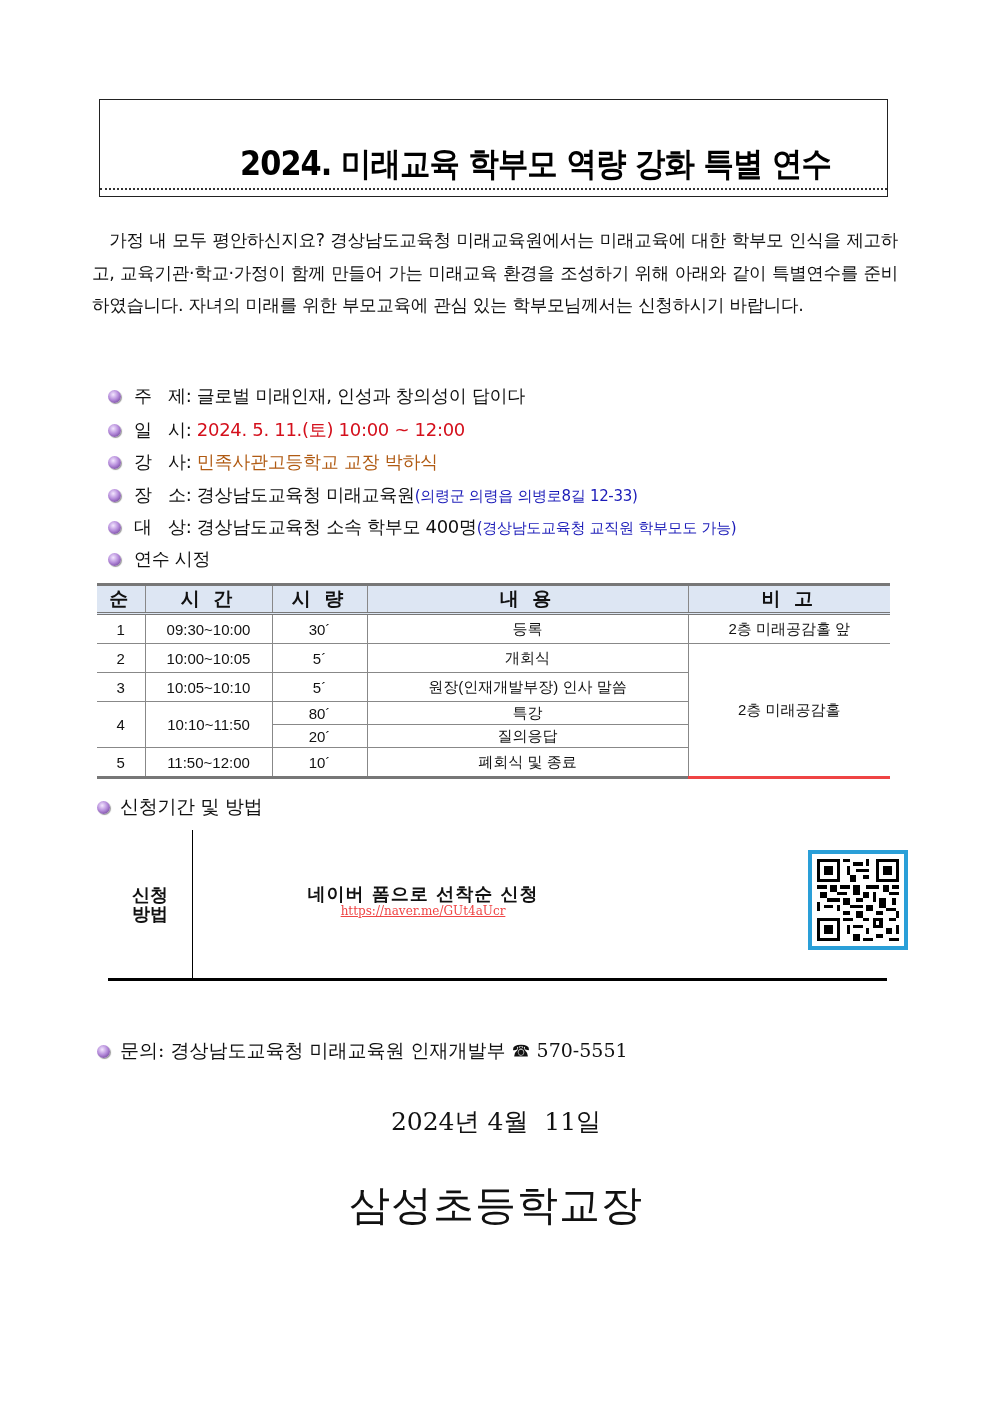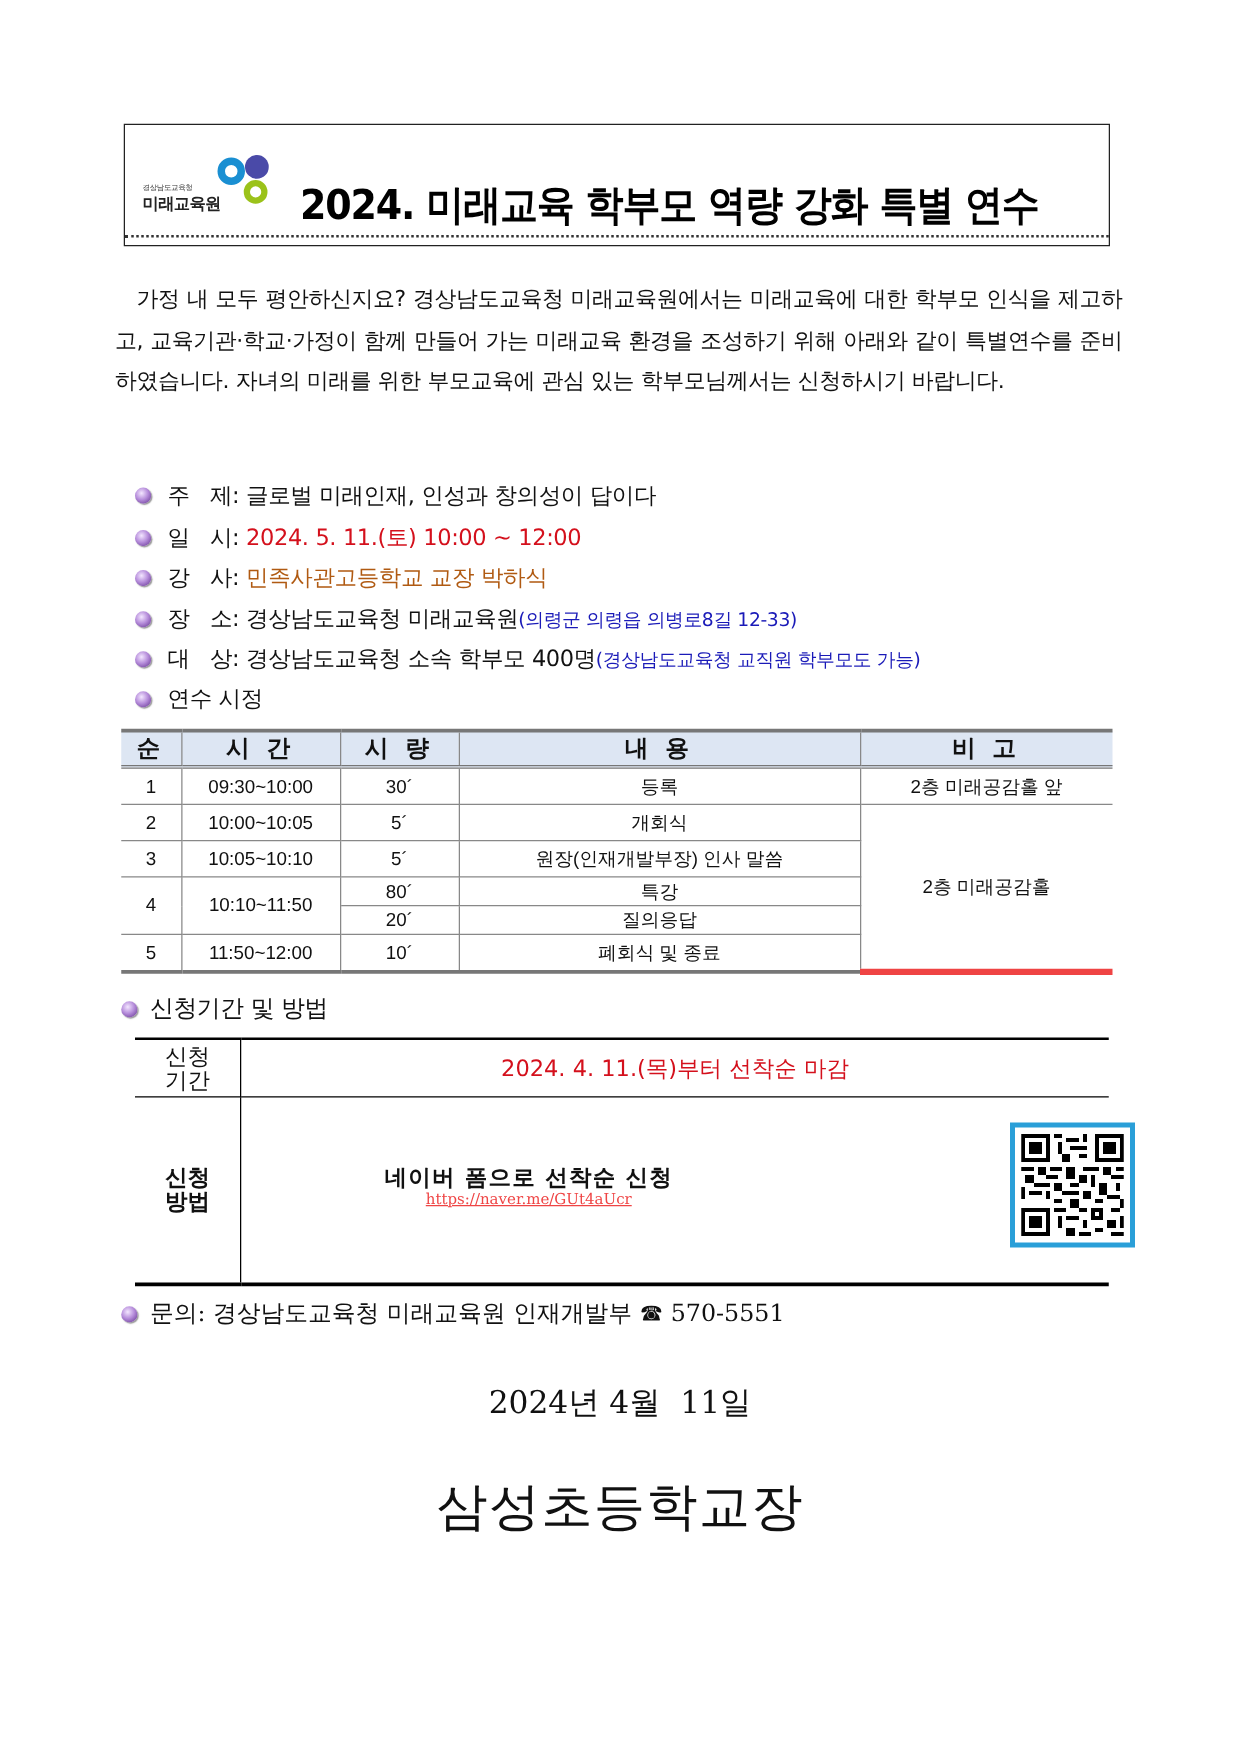--- a/index.html
+++ b/index.html
@@ -67,27 +67,20 @@
   .footer-inq { position:absolute; left:97px; top:1038px; font-size:19px; white-space:nowrap; font-family:"DejaVu Serif", serif; }
   .date { position:absolute; left:0; width:992px; top:1105px; text-align:center; font-size:25px;
           font-family:"DejaVu Serif", serif; }
   .signer { position:absolute; left:0; width:992px; top:1178px; text-align:center; font-size:41px;
             font-family:"DejaVu Serif", serif; letter-spacing:1px; }
 </style>
 </head>
 <body>
 
 <div class="header-box">
-  <div class="logo">
-    <span class="c1"></span>
-    <span class="c2"></span>
-    <span class="c3"></span>
-    <span class="small">경상남도교육청</span>
-    <span class="big">미래교육원</span>
-  </div>
   <div class="main-title">2024. 미래교육 학부모 역량 강화 특별 연수</div>
   <div class="dotline"></div>
 </div>
 
 <div class="intro">&nbsp;&nbsp;&nbsp;<span>가정 내 모두 평안하신지요? 경상남도교육청 미래교육원에서는 미래교육에 대한 학부모 인식을 제고하고, 교육기관·학교·가정이 함께 만들어 가는 미래교육 환경을 조성하기 위해 아래와 같이 특별연수를 준비하였습니다. 자녀의 미래를 위한 부모교육에 관심 있는 학부모님께서는 신청하시기 바랍니다.</span></div>
 
 <div class="bullet-row" style="top:384px;">
   <span class="bullet"></span><span class="lbl" style="white-space:pre;">주   제:</span> <span>글로벌 미래인재, 인성과 창의성이 답이다</span>
 </div>
 <div class="bullet-row" style="top:418px;">
@@ -127,21 +120,21 @@
     <td>09:30~10:00</td>
     <td>30´</td>
     <td>등록</td>
     <td class="rc">2층 미래공감홀 앞</td>
   </tr>
   <tr>
     <td>2</td>
     <td>10:00~10:05</td>
     <td>5´</td>
     <td>개회식</td>
-    <td class="rc" rowspan="5" style="border-bottom:5px solid #ef4444;">2층 미래공감홀</td>
+    <td class="rc" rowspan="5" style="border-bottom:3px solid #ef4444;">2층 미래공감홀</td>
   </tr>
   <tr>
     <td>3</td>
     <td>10:05~10:10</td>
     <td>5´</td>
     <td>원장(인재개발부장) 인사 말씀</td>
   </tr>
   <tr>
     <td rowspan="2">4</td>
     <td rowspan="2">10:10~11:50</td>
@@ -160,24 +153,20 @@
   </tr>
 </tbody>
   </table>
 
 <div class="bullet-row" style="top:794px; left:97px; font-size:19px;">
   <span class="bullet" style="margin-right:10px;"></span><span>신청기간 및 방법</span>
 </div>
 
 <table class="apply">
   <tbody>
-      <tr class="r1">
-    <td class="k"><span style="display:inline-block;width:40px;">신청 기간</span></td>
-    <td class="v1 red">2024. 4. 11.(목)부터 선착순 마감</td>
-  </tr>
   <tr class="r2">
     <td class="k" style="font-weight:bold;"><span style="display:inline-block;width:40px;">신청 방법</span></td>
     <td>
       <div class="method-wrap">
         <div class="method-title">네이버 폼으로 선착순 신청</div>
         <a class="method-link">https://naver.me/GUt4aUcr</a>
         <div class="qr">
           <svg width="82" height="82" viewBox="0 0 25 25" shape-rendering="crispEdges">
             <rect x="0" y="0" width="7" height="7" fill="#000"></rect>
                 <rect x="1" y="1" width="5" height="5" fill="#fff"></rect>

